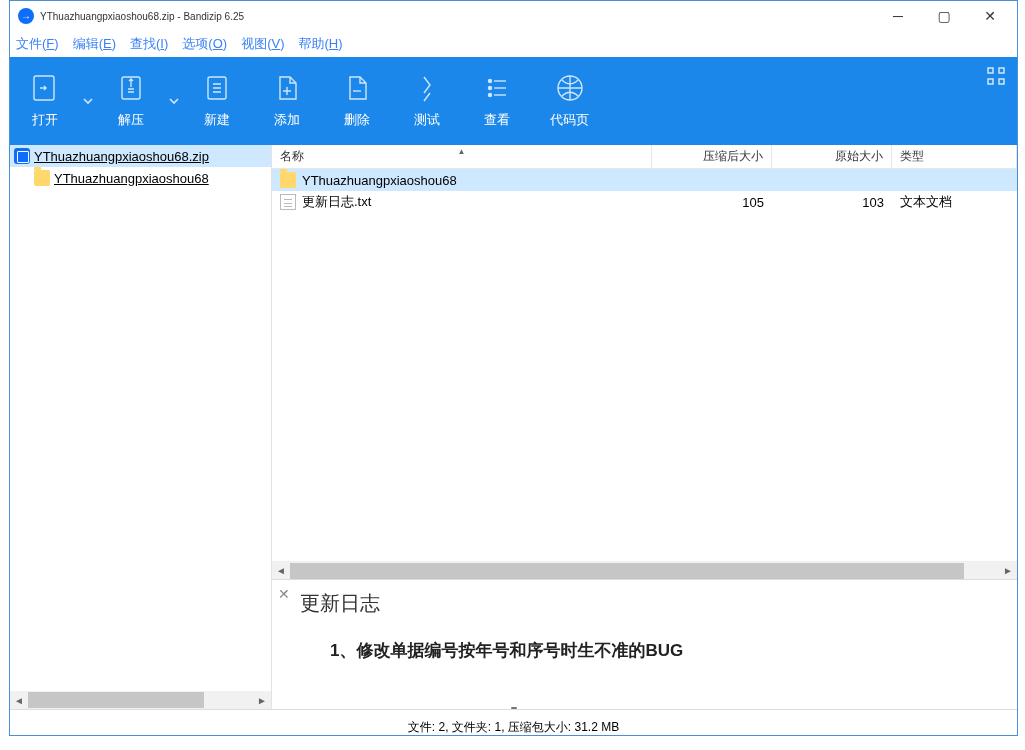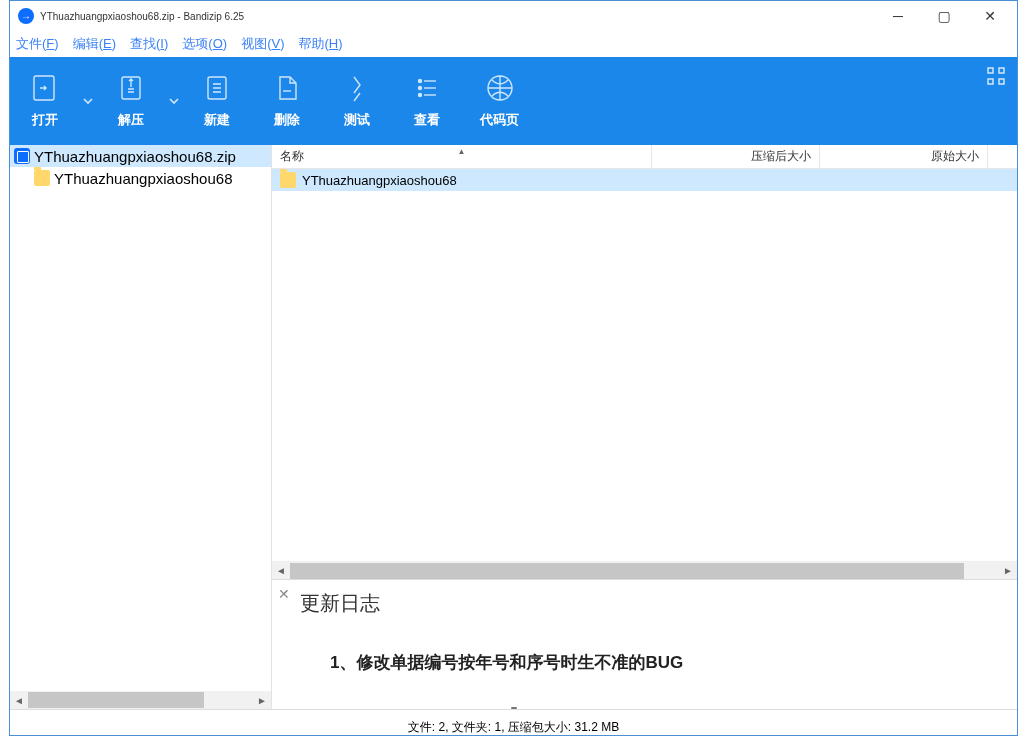--- a/index.html
+++ b/index.html
@@ -11,47 +11,47 @@
 .titlebar-icon { width: 16px; height: 16px; margin: 0 6px 0 4px; background: #0d6efd; border-radius: 50%; position: relative; }
 .titlebar-icon::after { content: "→"; color: #fff; font-size: 10px; position: absolute; top: 50%; left: 50%; transform: translate(-50%, -55%); }
 .titlebar-text { flex: 0 0 auto; font-size: 10px; color: #333; }
 .titlebar-spacer { flex: 1; }
 .win-btn { width: 46px; height: 30px; display: flex; align-items: center; justify-content: center; font-size: 14px; color: #333; }
 
 .menubar { height: 26px; display: flex; align-items: center; padding: 0 6px; gap: 14px; font-size: 13px; color: #3b82f6; background: #fff; }
 .menubar span u { text-decoration: underline; }
 
 .toolbar { height: 88px; background: #1c87ea; display: flex; align-items: stretch; color: #fff; position: relative; }
-.tb-btn { display: flex; flex-direction: column; align-items: center; justify-content: center; padding: 6px 18px 8px; gap: 6px; font-size: 13px; position: relative; font-weight: bold; }
+.tb-btn { display: flex; flex-direction: column; align-items: center; justify-content: center; padding: 6px 18px 8px; gap: 6px; font-size: 13px; position: relative; }
 .tb-btn .ico { width: 34px; height: 34px; display:flex; align-items:center; justify-content:center; }
 .tb-btn .ico svg { width: 34px; height: 34px; stroke: #cfe6fb; stroke-width: 1.4; fill: none; }
 .tb-chevron { width: 16px; align-self: center; display:flex; align-items:center; justify-content:center; }
 .tb-chevron svg { width:10px; height:10px; stroke:#cfe6fb; stroke-width:1.6; fill:none; }
 .tb-extra { position: absolute; top: 10px; right: 12px; }
 .tb-extra svg { width: 18px; height: 18px; stroke:#cfe6fb; stroke-width:1.5; fill:none; }
 
 .main { flex: 1; display: flex; min-height: 0; }
 
 .tree { width: 262px; border-right: 1px solid #e2e2e2; display:flex; flex-direction:column; }
-.tree-body { flex:1; overflow:hidden; font-size: 15px; }
+.tree-body { flex:1; overflow:hidden; font-size: 13px; text-decoration: underline; }
 .tree-row { display: flex; align-items: center; height: 22px; padding-left: 4px; gap: 4px; white-space: nowrap; }
 .tree-row.selected { background: #cde8ff; }
 .tree-row.child { padding-left: 24px; }
 .zip-icon { width:16px; height:16px; background:#0d6efd; border-radius:3px; position:relative; }
 .zip-icon::after { content:""; position:absolute; left:3px; top:3px; width:10px; height:10px; border:1px solid #fff; border-radius:1px; }
 .folder-icon { width:16px; height:16px; background:#ffd76a; border-radius:2px; position:relative; }
 .folder-icon::before { content:""; position:absolute; left:0; top:-3px; width:7px; height:3px; background:#ffd76a; border-radius:1px 1px 0 0; }
 .tree-hscroll { height: 18px; background:#f1f1f1; display:flex; align-items:center; }
 .hscroll-btn { width:18px; height:18px; background:#f1f1f1; display:flex; align-items:center; justify-content:center; color:#666; font-size:10px; }
 .hscroll-track { flex:1; height:18px; background:#f1f1f1; position:relative; }
 .hscroll-thumb { position:absolute; left:0; top:1px; height:16px; width:78%; background:#c6c6c6; }
 
 .right { flex:1; display:flex; flex-direction:column; min-width:0; }
 
-.listhdr { height:24px; display:flex; align-items:stretch; border-bottom:1px solid #e6e6e6; font-size:12px; color:#333;gap:48px; }
+.listhdr { height:24px; display:flex; align-items:stretch; border-bottom:1px solid #e6e6e6; font-size:12px; color:#333; }
 .listhdr .col { display:flex; align-items:center; padding:0 8px; border-right:1px solid #e6e6e6; position:relative; }
 .listhdr .col.name { flex:0 0 380px; }
 .listhdr .col.csize { flex:0 0 120px; justify-content:flex-end; }
 .listhdr .col.osize { flex:0 0 120px; justify-content:flex-end; }
 .listhdr .col.type { flex:1; }
 .sort-ind { position:absolute; left:50%; top:2px; transform:translateX(-50%); font-size:8px; color:#666; }
 
 .listbody { flex:0 0 392px; overflow:hidden; font-size:13px; }
 .row { height:22px; display:flex; align-items:center; }
 .row.selected { background:#cde8ff; }
@@ -63,21 +63,21 @@
 .txt-icon { width:16px; height:16px; background:#fff; border:1px solid #bbb; position:relative; }
 .txt-icon::before,.txt-icon::after { content:""; position:absolute; left:3px; right:3px; height:1px; background:#bbb; }
 .txt-icon::before { top:4px; }
 .txt-icon::after { top:8px; box-shadow: 0 3px 0 #bbb; }
 
 .list-hscroll { height:18px; background:#f8f8f8; display:flex; align-items:center; border-top:1px solid #eee; }
 .list-hscroll .hscroll-thumb { width:95%; }
 
 .preview { flex:1; border-top:1px solid #ddd; background:#fff; position:relative; display:flex; flex-direction:column; padding: 10px 14px 0 14px; min-height: 0; overflow:hidden; }
 .preview-close { position:absolute; left:6px; top:6px; color:#888; font-size:14px; }
-.preview-title { font-size:20px; color:#333; padding-left:14px; margin-bottom:34px; }
+.preview-title { font-size:20px; color:#333; padding-left:14px; margin-bottom:22px; }
 .preview-line { font-size:17px; color:#222; padding-left:44px; white-space:nowrap;font-weight:bold; }
 
 .statusbar { height:26px; border-top:1px solid #ddd; display:flex; align-items:center; font-size:12px; padding:0 10px; gap:10px; justify-content:center;flex-direction:column; }
 .status-icon { width:14px; height:16px; background:#ffd76a; border-radius:2px; position:relative; }
 .status-icon::before { content:""; position:absolute; left:4px; top:-2px; width:6px; height:2px; background:#777; border-radius:1px; }
 </style>
 </head>
 <body>
 
 <div class="window">
@@ -134,20 +134,29 @@
     <div class="tb-btn">
       <span class="ico">
           <svg viewBox="0 0 34 34">
             <rect x="8" y="6" width="18" height="22" rx="2"></rect>
             <path d="M13 13 h8 M13 17 h8 M13 21 h8"></path>
           </svg>
         </span>
       <span>新建</span>
     </div>
 
+    <div class="tb-btn">
+      <span class="ico">
+          <svg viewBox="0 0 34 34">
+            <path d="M10 6 h10 l6 6 v16 h-16 z M20 6 v6 h6"></path>
+            <path d="M17 16 v8 M13 20 h8"></path>
+          </svg>
+        </span>
+      <span>添加</span>
+    </div>
 
     <div class="tb-btn">
       <span class="ico">
           <svg viewBox="0 0 34 34">
             <path d="M10 6 h10 l6 6 v16 h-16 z M20 6 v6 h6"></path>
             <path d="M13 20 h8"></path>
           </svg>
         </span>
       <span>删除</span>
     </div>
@@ -238,20 +247,29 @@
       <div class="listbody" id="listbody">
           <div class="row selected">
             <div class="cell name">
               <span class="folder-icon"></span>
               <span>YThuazhuangpxiaoshou68</span>
             </div>
             <div class="cell csize"></div>
             <div class="cell osize"></div>
             <div class="cell type"></div>
           </div>
+          <div class="row">
+            <div class="cell name">
+              <span class="txt-icon"></span>
+              <span>更新日志.txt</span>
+            </div>
+            <div class="cell csize">105</div>
+            <div class="cell osize">103</div>
+            <div class="cell type">文本文档</div>
+          </div>
         </div>
 
       <div class="list-hscroll">
         <div class="hscroll-btn">◄</div>
         <div class="hscroll-track">
             <div class="hscroll-thumb"></div>
           </div>
         <div class="hscroll-btn">►</div>
       </div>
 

